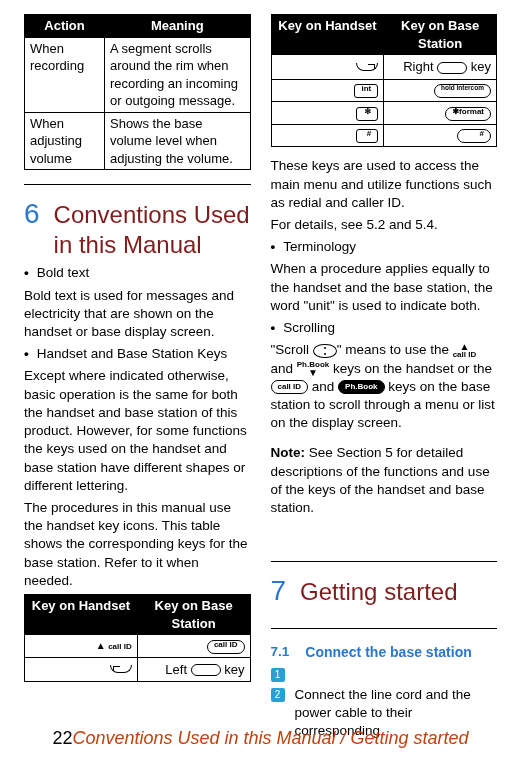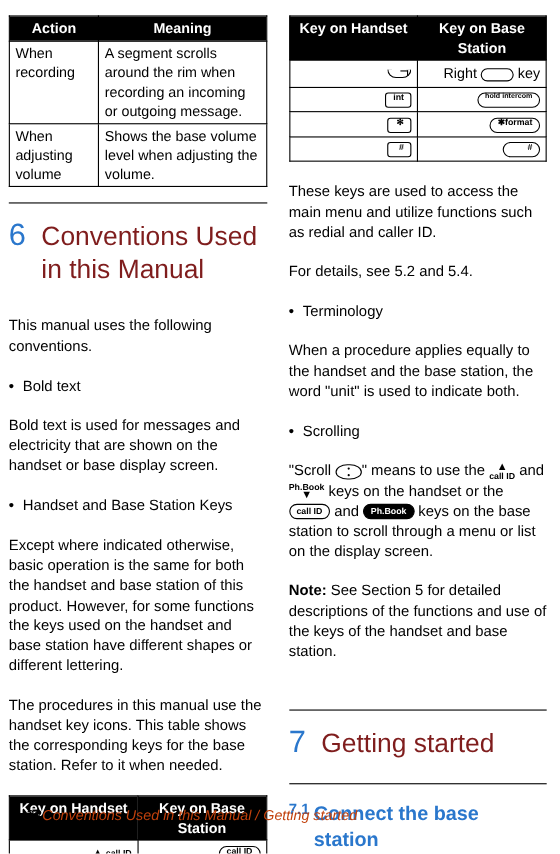--- a/index.html
+++ b/index.html
@@ -1,43 +1,43 @@
 <!DOCTYPE html>
 <html><head>
 <meta charset="utf-8">
 <style>
   * { box-sizing: border-box; margin: 0; padding: 0; }
   html, body { width: 509px; height: 776px; font-family: "Gill Sans", "Gill Sans MT", "Trebuchet MS", Helvetica, Arial, sans-serif; font-size: 13.5px; line-height: 1.35; color: #000; background: #fff; }
-  .page { position: relative; width: 509px; height: 756px; padding: 14px 12px 0 8px; }
+  .page { position: relative; width: 509px; height: 756px; padding: 14px 12px 0 24px; }
   .cols { display: flex; gap: 20px; }
   .col { flex: 1 1 0; min-width: 0; }
 
   table.tbl { border-collapse: collapse; width: 100%; margin-bottom: 10px; font-size: 13px; }
   table.tbl th, table.tbl td { border: 1px solid #000; padding: 2px 5px; vertical-align: top; }
   table.tbl th { background: #000; color: #fff; font-weight: bold; text-align: center; }
 
   hr.rule { border: none; border-top: 1px solid #000; margin: 14px 0 10px; }
 
   .secnum-row { display: flex; align-items: baseline; gap: 14px; margin-top: 4px; }
   .secnum { font-size: 28px; font-weight: 300; color: #2a77cc; }
   .sectitle { font-size: 24px; font-weight: 300; color: #7f1d1d; line-height: 1.25; }
 
-  p { margin: 18px 0; }
+  p { margin: 4px 0; }
   .bullet-title { font-weight: normal; }
   .bullet-row::before { content: "•"; margin-right: 8px; font-weight: bold; }
 
-  .subsection { display: flex; gap: 4px; margin-top: 14px; }
+  .subsection { display: flex; gap: 16px; margin-top: 14px; }
   .subnum { font-weight: bold; color: #2a77cc; font-size: 13.5px; }
-  .subtitle { font-weight: bold; color: #2a77cc; font-size: 18px; }
+  .subtitle { font-weight: bold; color: #2a77cc; font-size: 14px; }
 
   .step { display: flex; gap: 10px; margin: 4px 0; }
   .stepmark { width: 14px; height: 14px; background: #2a9fd6; color: #fff; font-size: 10px; line-height: 14px; text-align: center; flex: 0 0 14px; border-radius: 2px; margin-top: 2px; }
   .steptext { flex: 1; }
 
-  .footer { position: absolute; left: 24px; right: 12px; bottom: 6px; display: flex; justify-content: flex-start; align-items: center; font-size: 13px; }
+  .footer { position: absolute; left: 24px; right: 12px; bottom: 6px; display: flex; justify-content: center; align-items: center; font-size: 18px; }
   .footer .pnum { color: #000; }
   .footer .bc { color: #c2410c; font-style: italic; }
 
   
   .keycap { display: inline-flex; align-items: center; justify-content: center; border: 1.2px solid #000; border-radius: 10px; font-size: 8px; font-weight: bold; padding: 0 6px; height: 14px; min-width: 24px; line-height: 1; vertical-align: middle; }
   .keycap.round { border-radius: 3px; min-width: 22px; }
   .keycap.wide { min-width: 34px; }
   .keycap.nav { border-radius: 50%/55%; width: 22px; height: 14px; padding:0; position:relative; }
   .navdots::before { content:""; position:absolute; left:50%; top:2px; width:2px; height:2px; background:#000; border-radius:50%; transform:translateX(-50%); }
   .navdots::after { content:""; position:absolute; left:50%; bottom:2px; width:2px; height:2px; background:#000; border-radius:50%; transform:translateX(-50%); }
@@ -82,21 +82,20 @@
         </tbody>
       </table>
 
       <hr class="rule">
 
       <div class="secnum-row">
         <div class="secnum">6</div>
         <div class="sectitle">Conventions Used in this Manual</div>
       </div>
 
-      <p style="margin-top:26px">This manual uses the following conventions.</p>
 
       <p class="bullet-row"><span class="bullet-title">Bold text</span></p>
       <p>Bold text is used for messages and electricity that are shown on the handset or base display screen.</p>
 
       <p class="bullet-row"><span class="bullet-title">Handset and Base Station Keys</span></p>
       <p>Except where indicated otherwise, basic operation is the same for both the handset and base station of this product. However, for some functions the keys used on the handset and base station have different shapes or different lettering.</p>
       <p>The procedures in this manual use the handset key icons. This table shows the corresponding keys for the base station. Refer to it when needed.</p>
 
       <table class="tbl">
         <thead>

